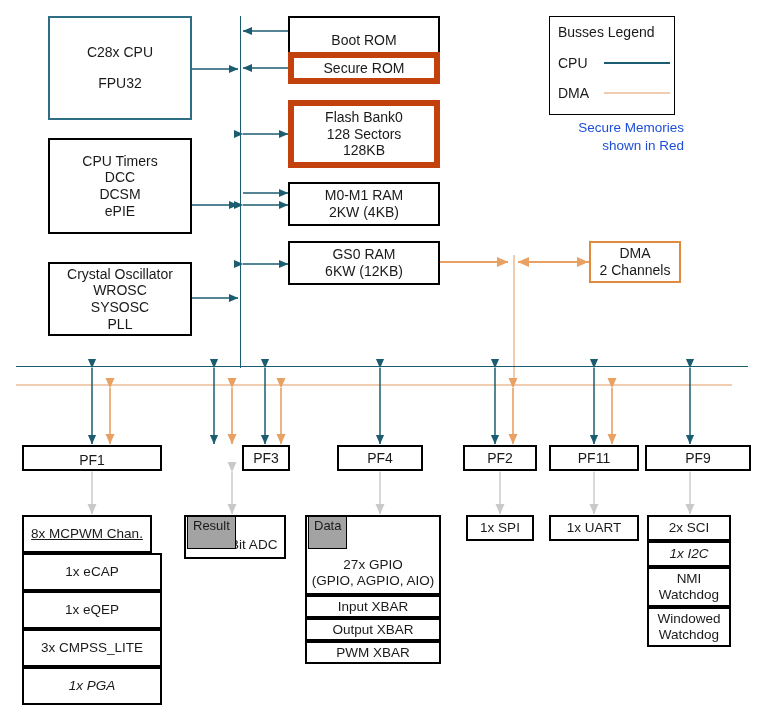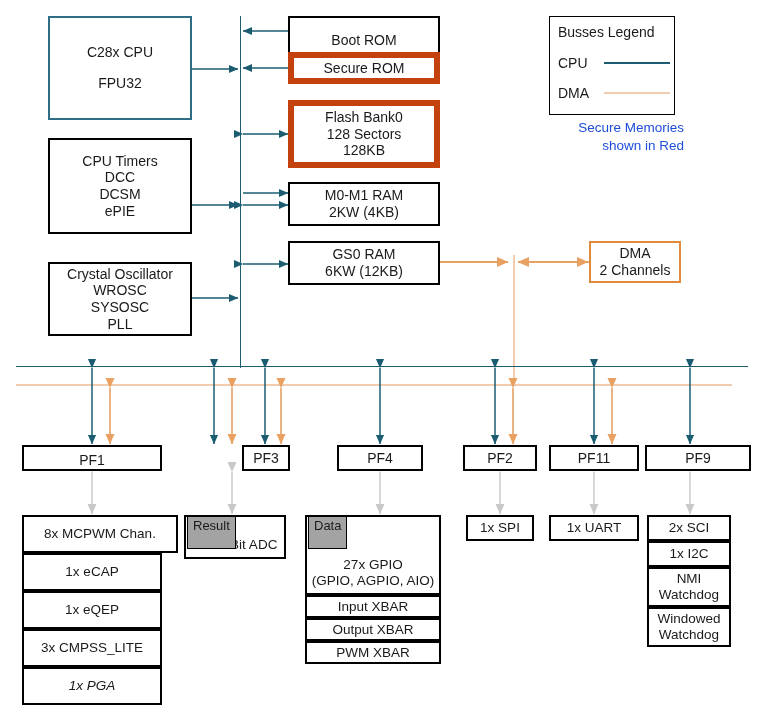--- a/index.html
+++ b/index.html
@@ -227,21 +227,21 @@
   <div class="box bk" style="left:463px;top:445px;width:74px;height:26px;font-size:14px;">
     <span class="ln">PF2</span>
   </div>
   <div class="box bk" style="left:549px;top:445px;width:90px;height:26px;font-size:14px;">
     <span class="ln">PF11</span>
   </div>
   <div class="box bk" style="left:645px;top:445px;width:106px;height:26px;font-size:14px;">
     <span class="ln">PF9</span>
   </div>
 
-  <div class="box bk" style="left:22px;top:515px;width:156px;height:38px;font-size:13.5px;">
+  <div class="box bk" style="left:22px;top:515px;width:130px;height:38px;font-size:13.5px;text-decoration:underline;">
     <span class="ln">8x MCPWM Chan.</span>
   </div>
   <div class="box bk" style="left:22px;top:553px;width:140px;height:38px;font-size:13.5px;">
     <span class="ln">1x eCAP</span>
   </div>
   <div class="box bk" style="left:22px;top:591px;width:140px;height:38px;font-size:13.5px;">
     <span class="ln">1x eQEP</span>
   </div>
   <div class="box bk" style="left:22px;top:629px;width:140px;height:38px;font-size:13.5px;">
     <span class="ln">3x CMPSS_LITE</span>
@@ -274,21 +274,21 @@
   <div class="box bk" style="left:466px;top:515px;width:68px;height:26px;font-size:13.5px;">
     <span class="ln">1x SPI</span>
   </div>
   <div class="box bk" style="left:549px;top:515px;width:90px;height:26px;font-size:13.5px;">
     <span class="ln">1x UART</span>
   </div>
 
   <div class="box bk" style="left:647px;top:515px;width:84px;height:26px;font-size:13.5px;">
     <span class="ln">2x SCI</span>
   </div>
-  <div class="box bk" style="left:647px;top:541px;width:84px;height:26px;font-size:13.5px;">
+  <div class="box bk" style="left:647px;top:541px;width:84px;height:26px;font-size:13.5px;font-style:italic;">
     <span class="ln">1x I2C</span>
   </div>
   <div class="box bk" style="left:647px;top:567px;width:84px;height:40px;font-size:13.5px;">
     <span class="ln">NMI</span>
     <span class="ln">Watchdog</span>
   </div>
   <div class="box bk" style="left:647px;top:607px;width:84px;height:40px;font-size:13.5px;">
     <span class="ln">Windowed</span>
     <span class="ln">Watchdog</span>
   </div>

